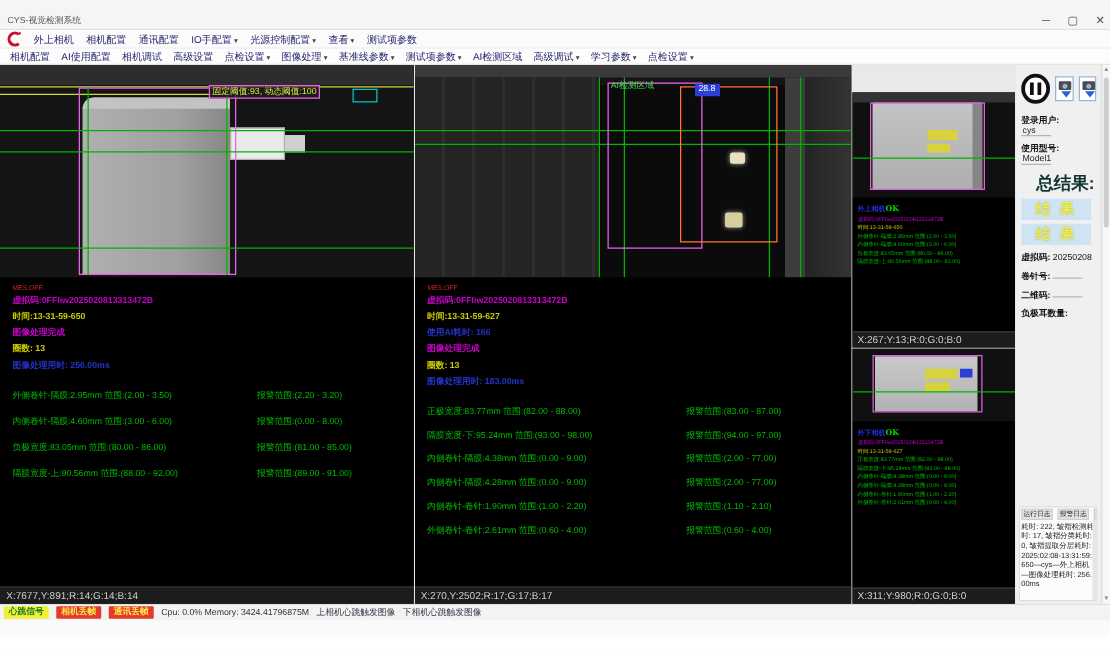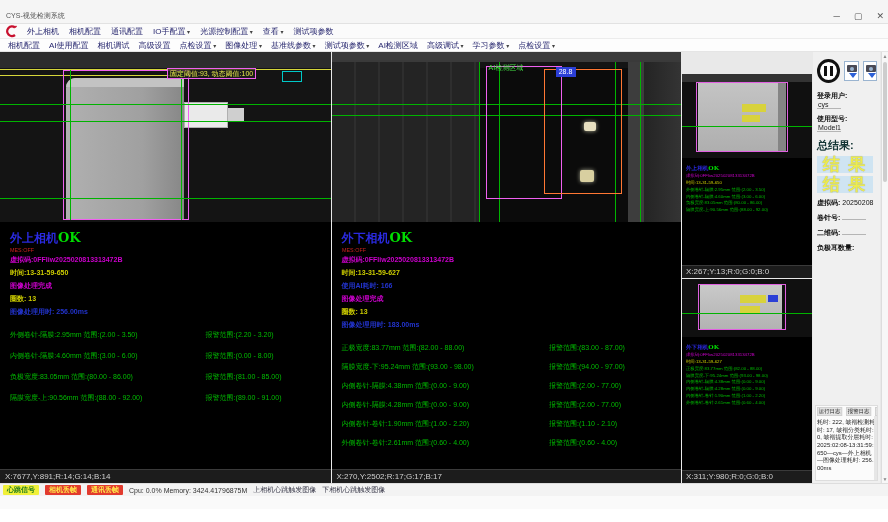--- a/index.html
+++ b/index.html
@@ -119,23 +119,23 @@
                display:flex; align-items:center; justify-content:center; gap:3px; background:#fff; }
   .pause-btn i { display:block; width:3px; height:10px; background:#111; }
   .cam-ico { width:15px; height:20px; border:1px solid #9ab4d0; background:#fff; position:relative; }
   .cam-ico .body { position:absolute; left:2px; top:3px; width:10px; height:7px; background:#4a4a55; border-radius:1px; }
   .cam-ico .lens { position:absolute; left:5px; top:5px; width:4px; height:4px; background:#9ab4d0; border-radius:50%; }
   .cam-ico .arr  { position:absolute; left:4px; bottom:2px; width:0; height:0;
                    border-left:4px solid transparent; border-right:4px solid transparent; border-top:5px solid #2b5fd6; }
   .f-row { margin-top:5px; font-size:7px; color:#111; white-space:nowrap; }
   .f-label { font-weight:bold; }
   .f-value { display:inline-block; min-width:24px; border-bottom:1px solid #b5b5b5; color:#222; padding-left:1px; }
-  .result-label { margin-top:6px; font-size:11px; font-weight:bold; color:#133; }
+  .result-label { margin-top:6px; font-size:14px; font-weight:bold; color:#133;margin-left:12px; }
   .result-block { margin-top:3px; width:56px; height:17px; background:#cfe4f2; color:#ecec4e;
-                  font-size:17px; font-weight:bold; text-align:center; line-height:17px;
+                  font-size:12px; font-weight:bold; text-align:center; line-height:17px;
                   text-shadow:0 0 1px #999; letter-spacing:2px; }
   .log-area { position:absolute; left:2px; right:2px; bottom:2px; height:76px; background:#fbfbfb;
               border:1px solid #ddd; padding:1px; overflow:hidden; }
   .log-tabs { display:flex; gap:1px; }
   .log-tab { background:#e3e3e3; border:1px solid #cfcfcf; font-size:6px; line-height:8px;
              padding:0 1px; color:#222; transform:scale(.9); transform-origin:0 0; white-space:nowrap; }
   .log-body { font-size:7px; line-height:9px; color:#222; margin-top:1px; word-break:break-all;
               transform:scale(.85); transform-origin:0 0; width:118%; }
   .log-scroll { position:absolute; right:0; top:10px; bottom:0; width:3px; background:#e6e6e6; }
 
@@ -212,23 +212,20 @@
         <div class="abs l-roi"></div>
         <div class="gline" style="left:70px;top:18px;width:1px;height:150px;"></div>
         <div class="gline" style="left:181px;top:18px;width:1px;height:150px;"></div>
         <div class="gline" style="top:52px;left:0;right:0;height:1px;"></div>
         <div class="gline" style="top:69px;left:0;right:0;height:1px;"></div>
         <div class="gline" style="top:146px;left:0;right:0;height:1px;"></div>
         <div class="abs l-cyan"></div>
         <div class="abs l-label">固定阈值:93, 动态阈值:100</div>
       </div>
       <div class="info">
-        <div class="cam-line">
-          <span class="cam-name">外上相机</span><span class="cam-ok">OK</span>
-        </div>
         <div class="mes">MES:OFF</div>
         <div class="ln magenta">虚拟码:0FFIiw2025020813313472B</div>
         <div class="ln yellow">时间:13-31-59-650</div>
         <div class="ln magenta">图像处理完成</div>
         <div class="ln yellow">圈数: 13</div>
         <div class="ln blue">图像处理用时: 256.00ms</div>
         <div class="rows">
           <div class="mrow">
               <span class="mtext">外侧卷针-隔膜:2.95mm 范围:(2.00 - 3.50)</span>
               <span class="malarm">报警范围:(2.20 - 3.20)</span>
@@ -264,23 +261,20 @@
         <div class="gline" style="left:283px;top:10px;width:1px;bottom:0;"></div>
         <div class="gline" style="left:308px;top:10px;width:1px;bottom:0;"></div>
         <div class="gline" style="top:52px;left:0;right:0;height:1px;"></div>
         <div class="gline" style="top:63px;left:0;right:0;height:1px;"></div>
         <div class="abs m-roi-m"></div>
         <div class="abs m-roi-o"></div>
         <div class="abs m-bluetag">28.8</div>
         <div class="abs m-ailabel">AI检测区域</div>
       </div>
       <div class="info">
-        <div class="cam-line">
-          <span class="cam-name">外下相机</span><span class="cam-ok">OK</span>
-        </div>
         <div class="mes">MES:OFF</div>
         <div class="ln magenta">虚拟码:0FFIiw2025020813313472B</div>
         <div class="ln yellow">时间:13-31-59-627</div>
         <div class="ln blue">使用AI耗时: 166</div>
         <div class="ln magenta">图像处理完成</div>
         <div class="ln yellow">圈数: 13</div>
         <div class="ln blue">图像处理用时: 183.00ms</div>
         <div class="rows">
           <div class="mrow">
               <span class="mtext">正极宽度:83.77mm 范围:(82.00 - 88.00)</span>

